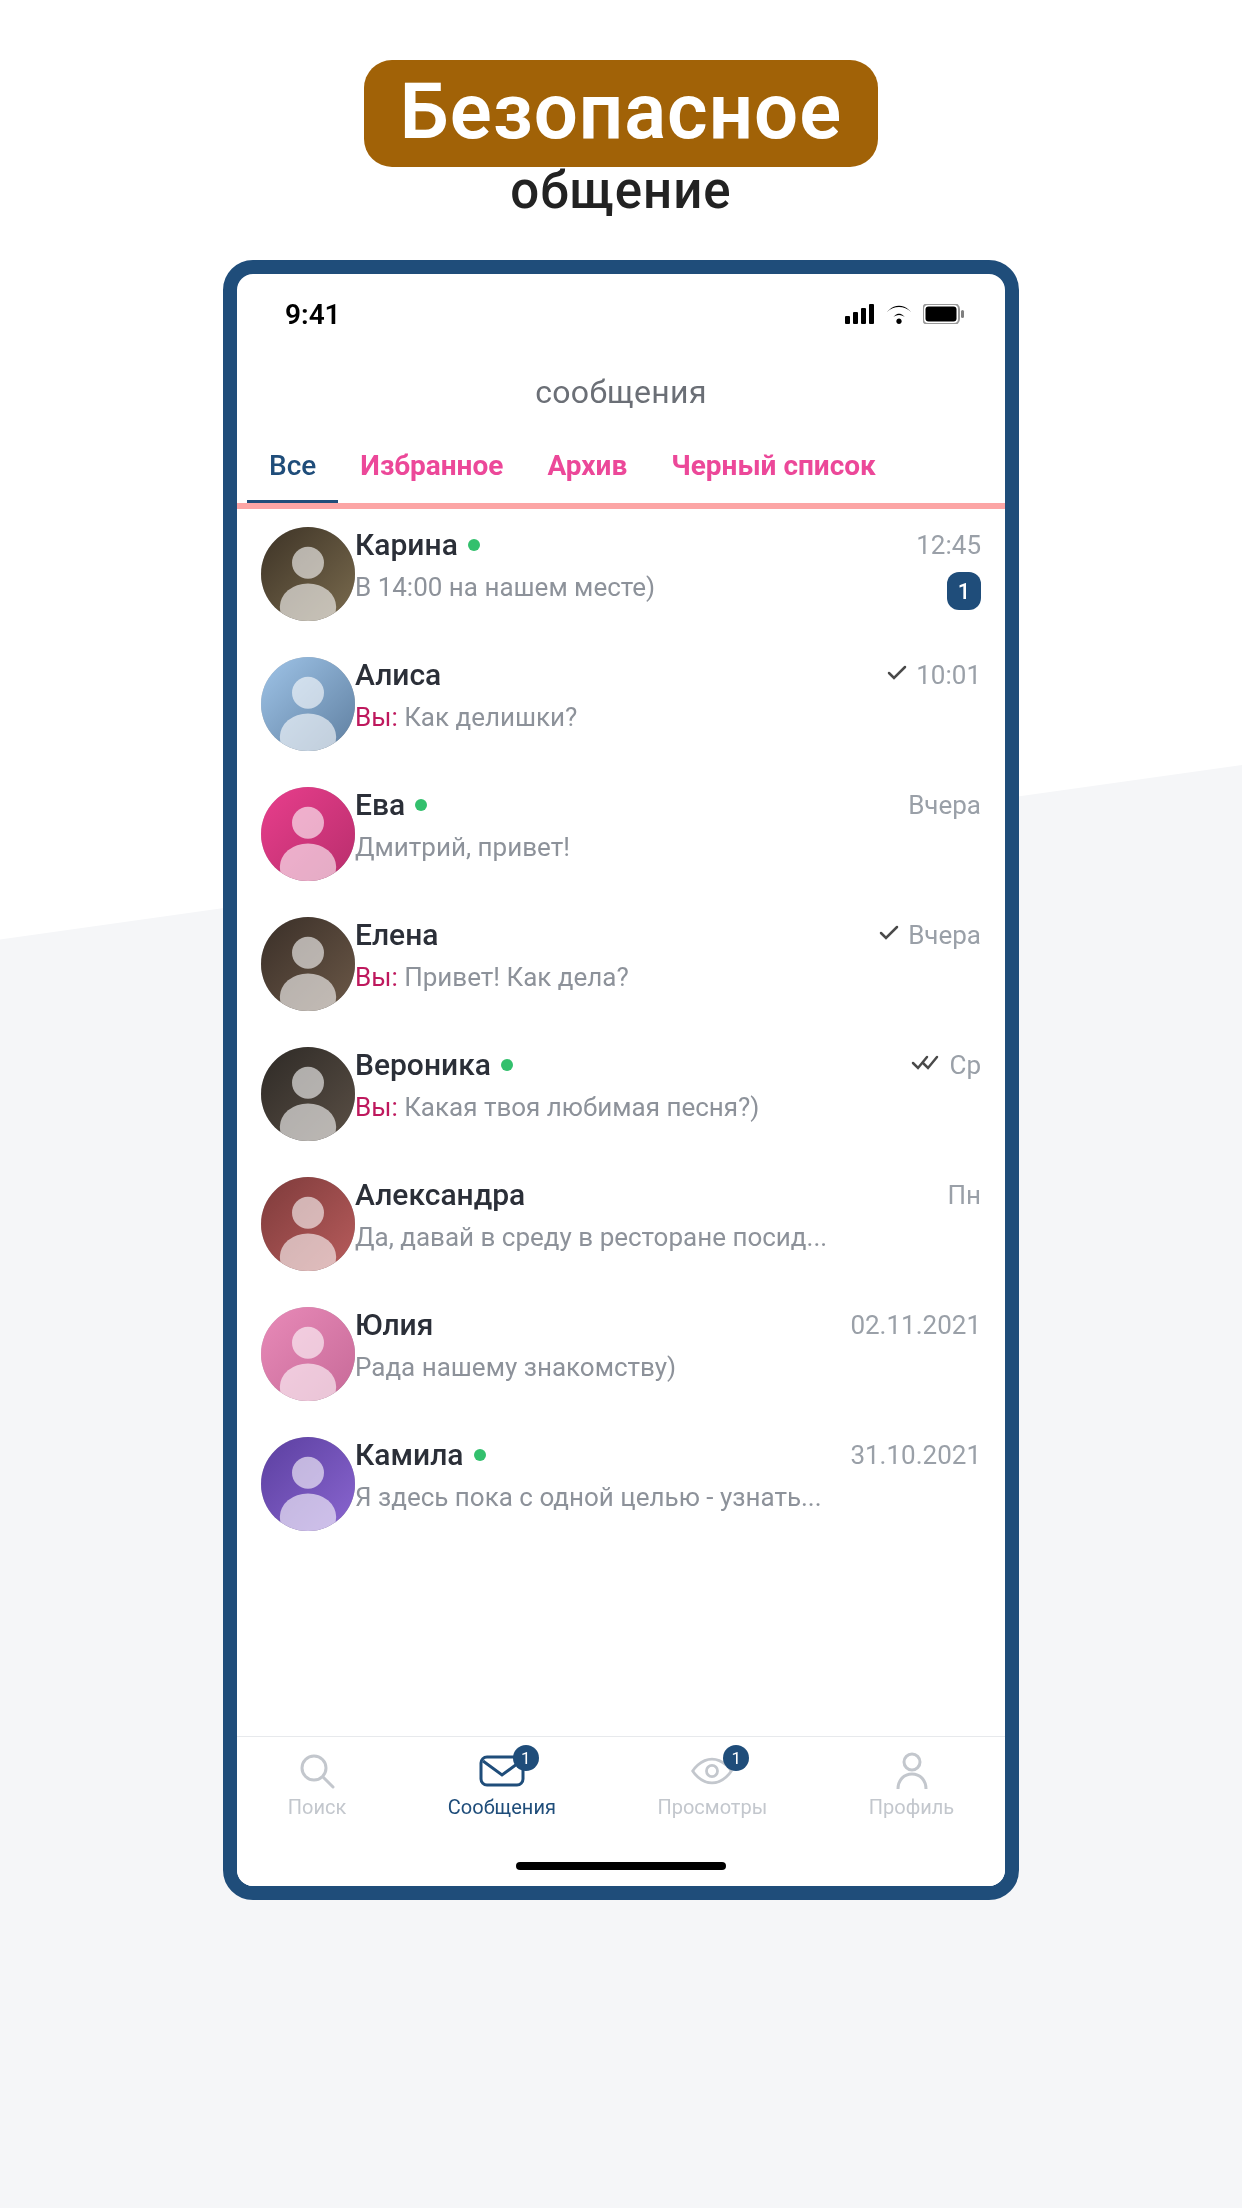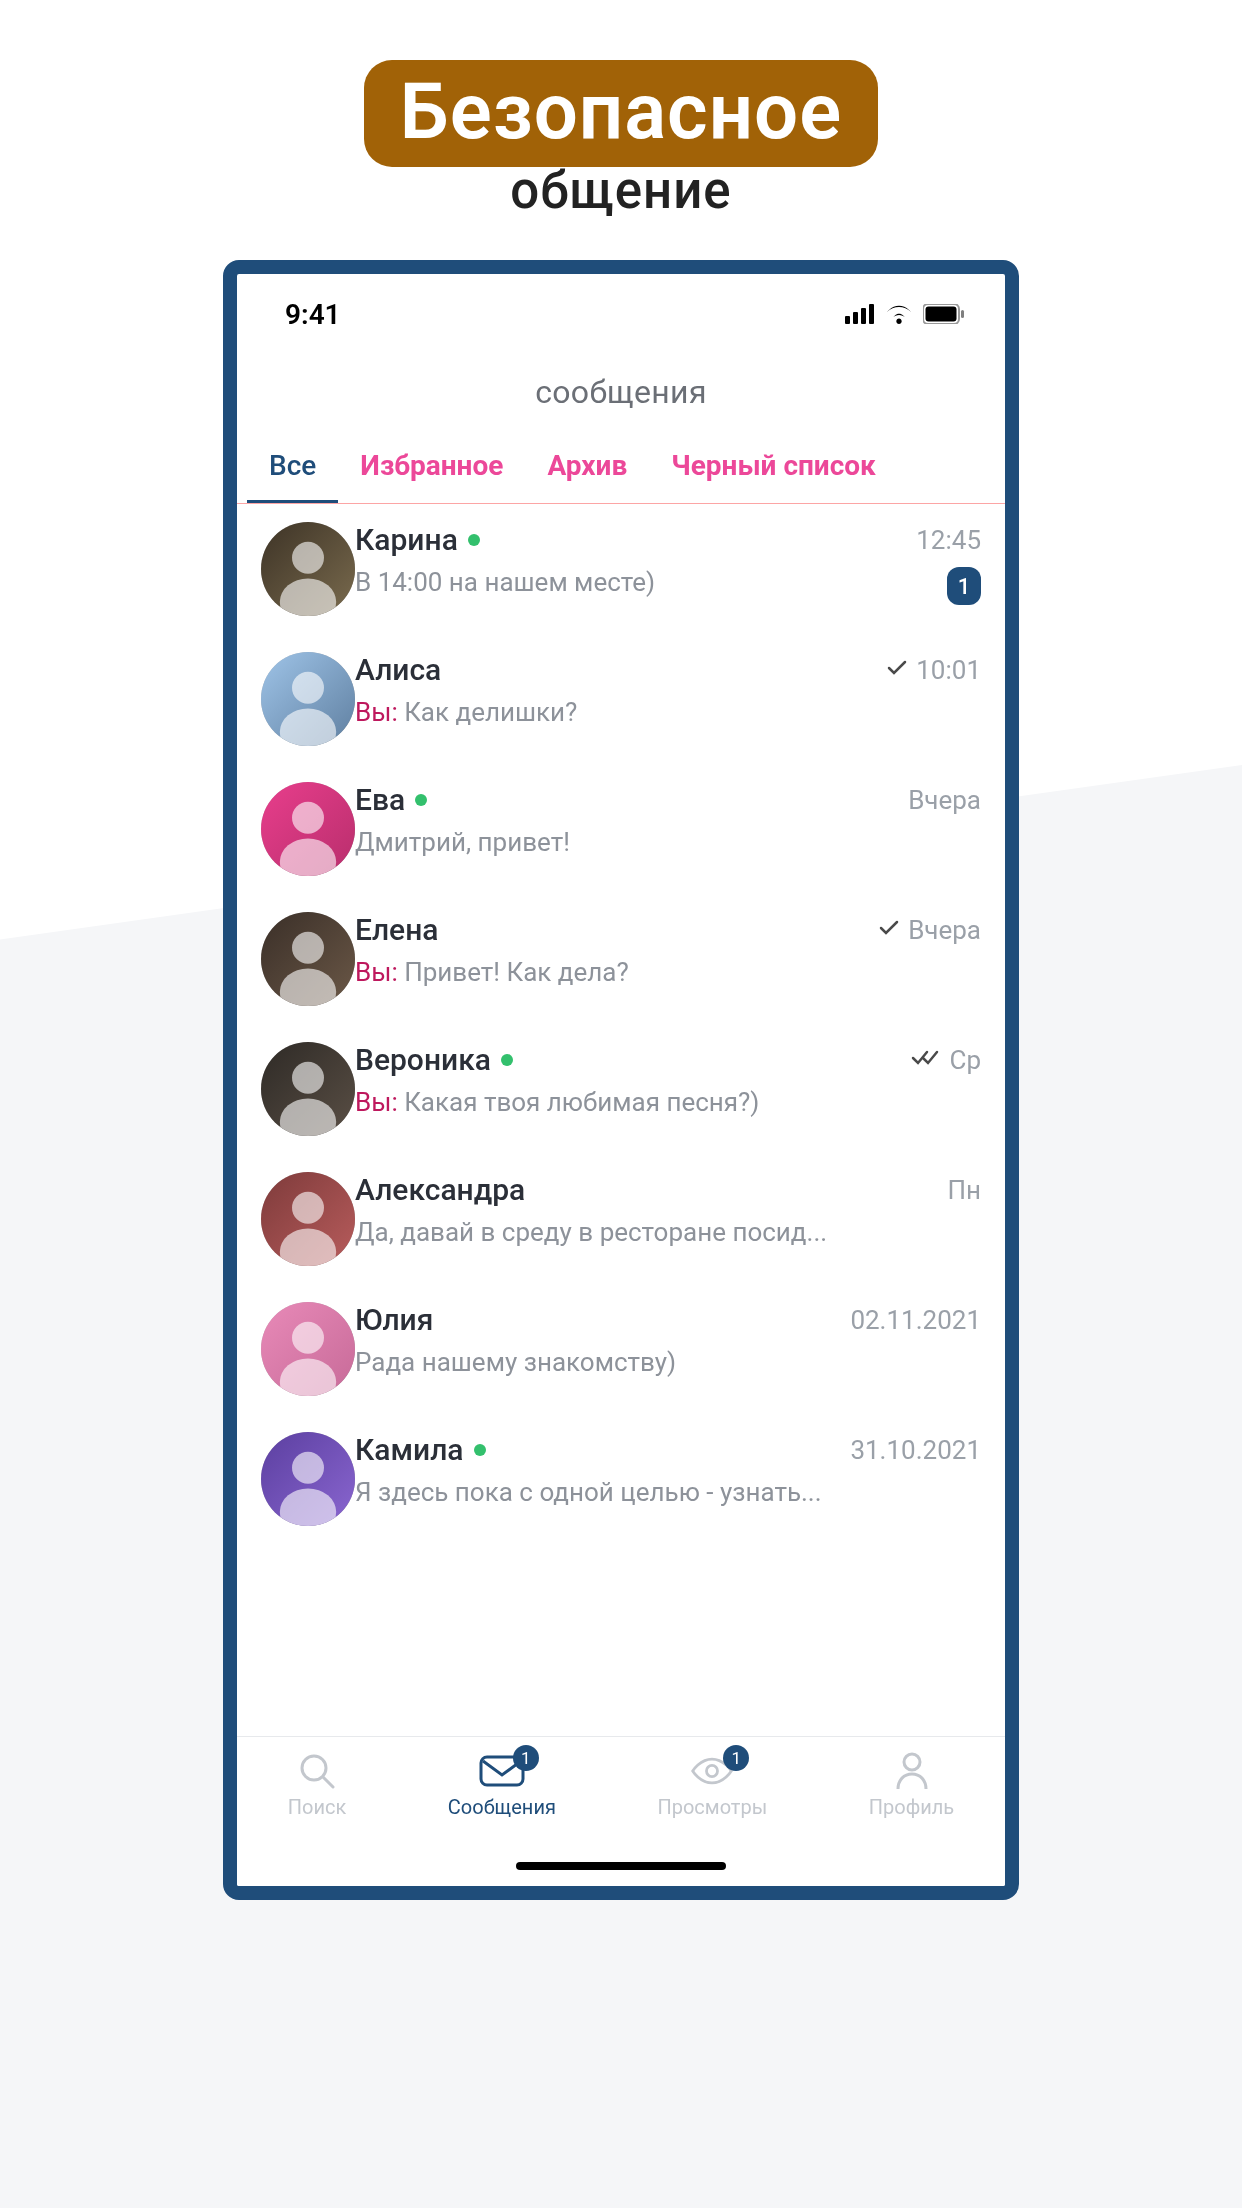--- a/index.html
+++ b/index.html
@@ -48,21 +48,21 @@
   .phone-wrap {
     position: relative;
     z-index: 2;
     margin: 40px auto 0;
     width: 796px;
   }
   .phone {
     width: 796px;
     height: 1640px;
     border: 14px solid #1f4d7a;
-    border-radius: 16px;
+    border-radius: 30px;
     background: #fff;
     overflow: hidden;
     position: relative;
   }
   .status-bar {
     display: flex;
     justify-content: space-between;
     align-items: center;
     padding: 24px 40px 6px 48px;
     font-size: 28px;
@@ -73,21 +73,21 @@
   .screen-title {
     text-align: center;
     font-size: 32px;
     color: #6b6f76;
     font-weight: 400;
     padding: 36px 0 28px;
     letter-spacing: 0.3px;
   }
   .tabs {
     display: flex;
-    border-bottom: 1px solid #fca5a5;
+    border-bottom: 6px solid #fca5a5;
     padding: 0 0 0 0;
   }
   .tab {
     font-size: 28px;
     padding: 10px 22px 18px;
     color: #ec4899;
     border-bottom: 3px solid transparent;
     white-space: nowrap;
     font-weight: bold;
   }

